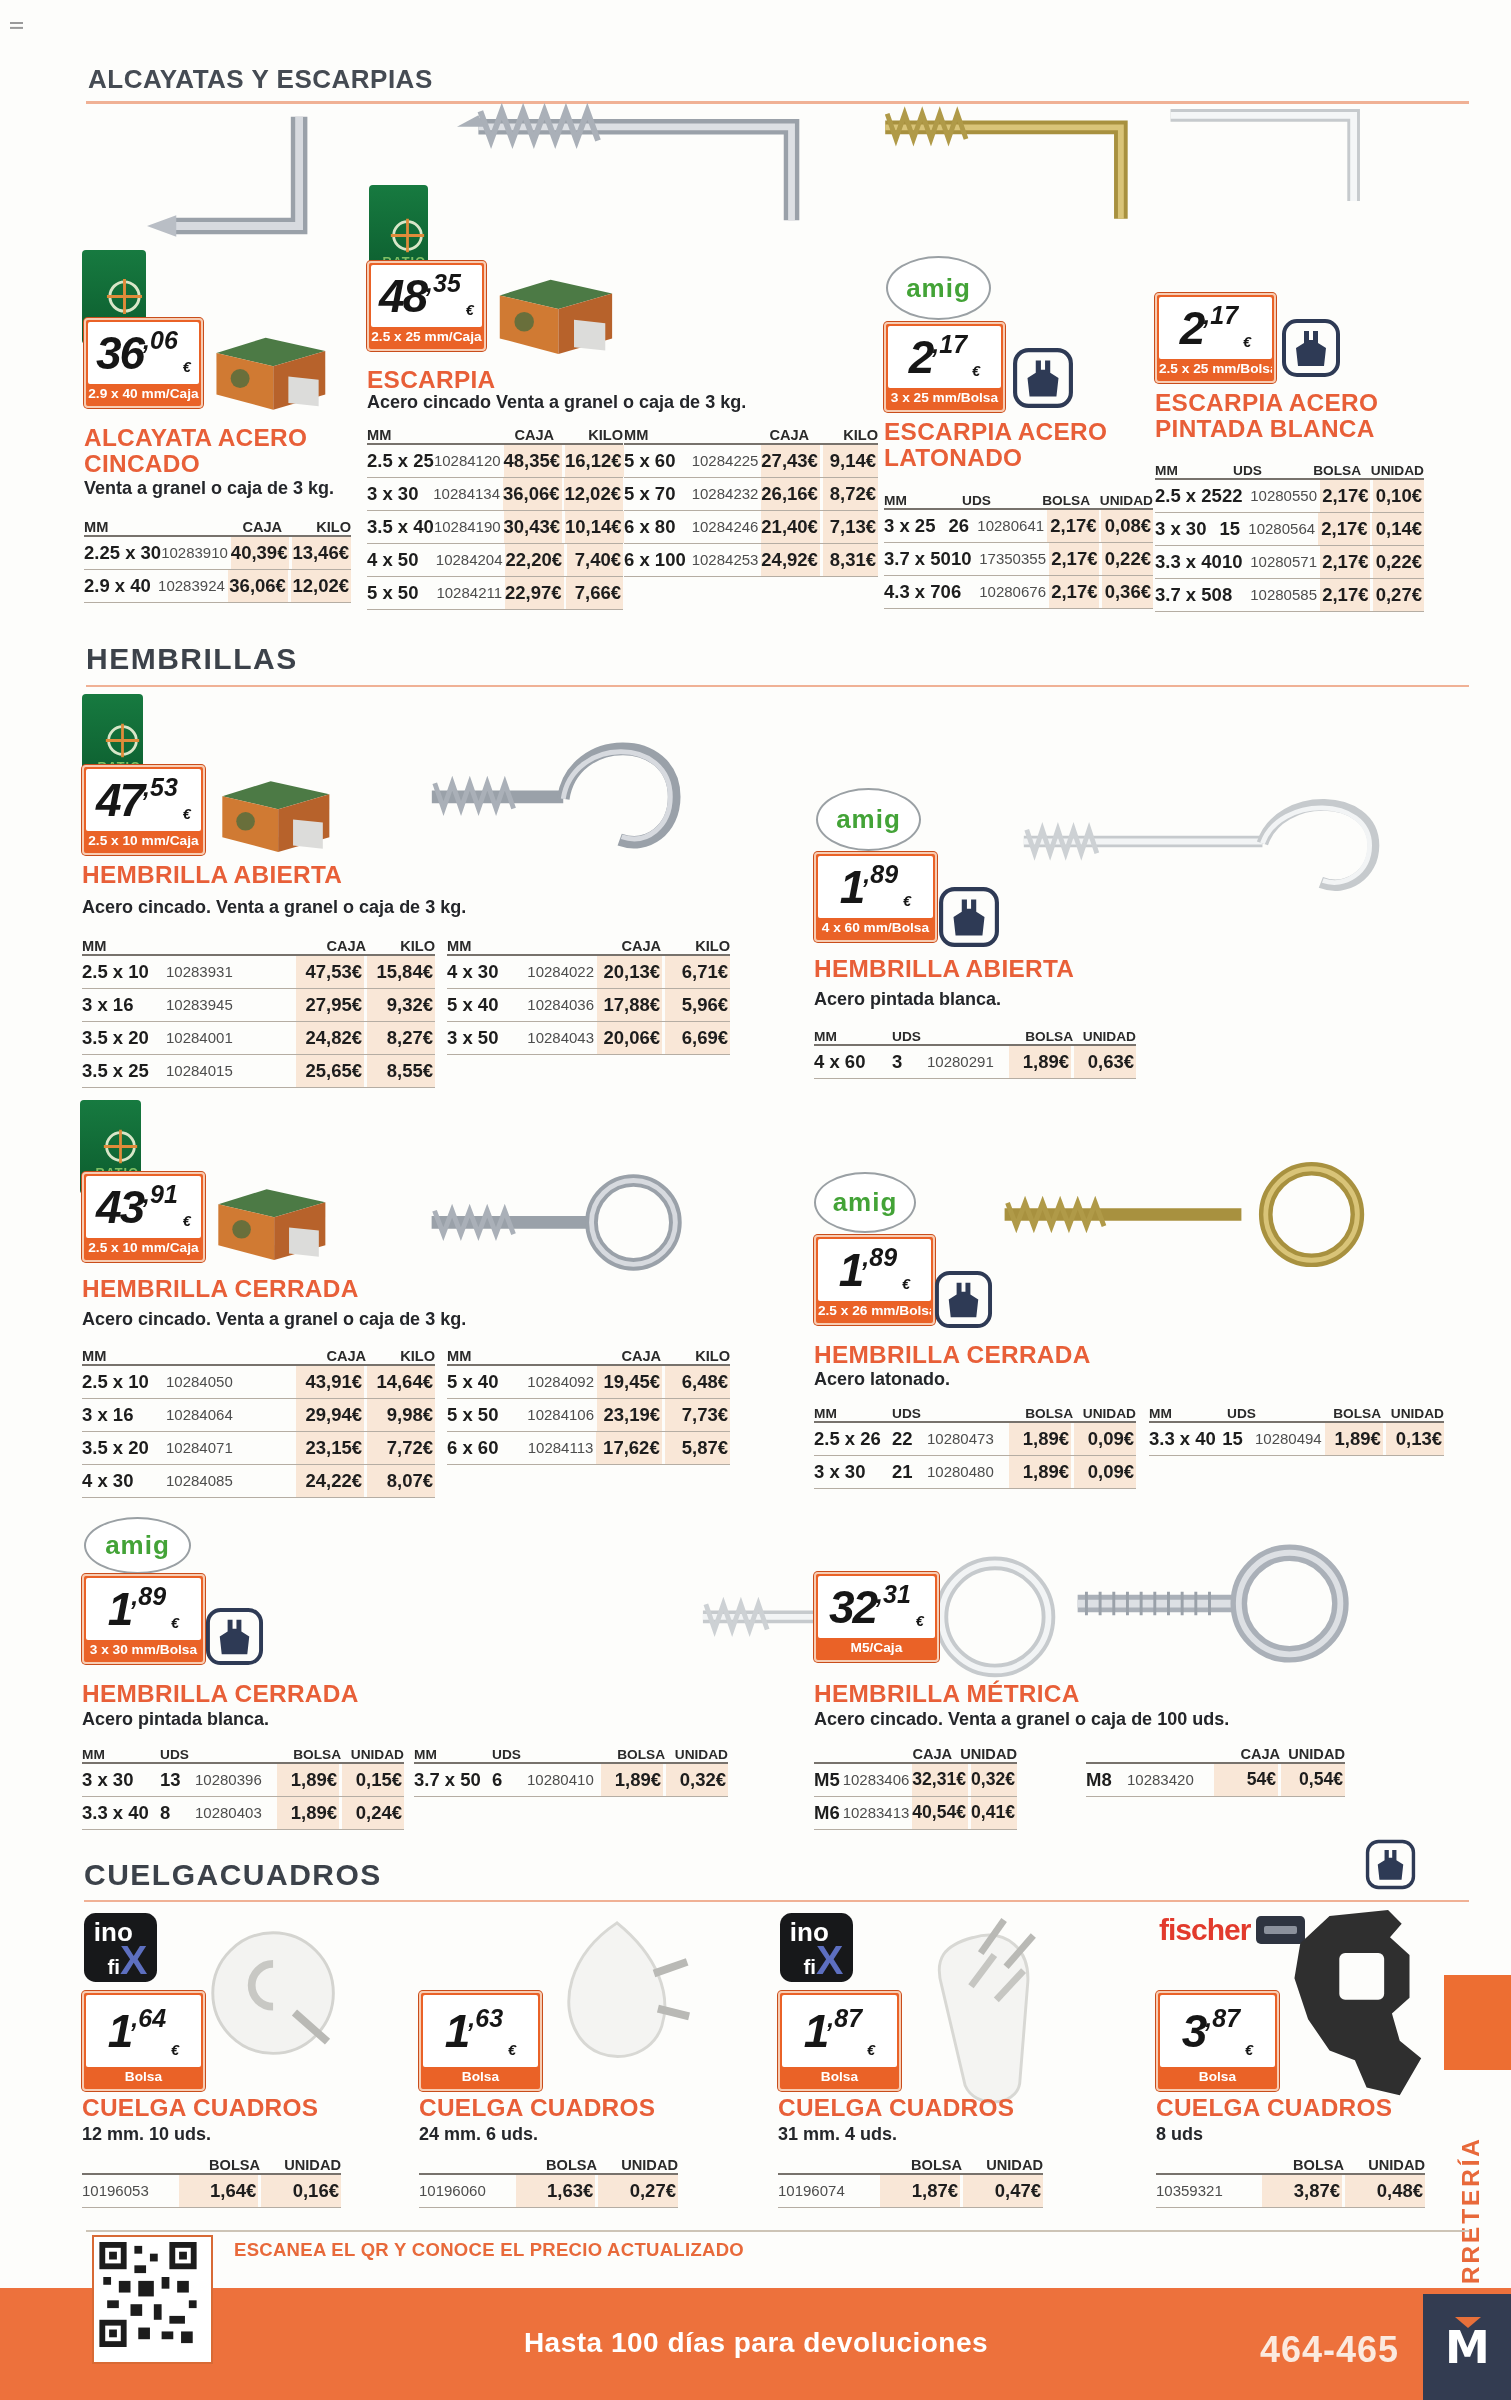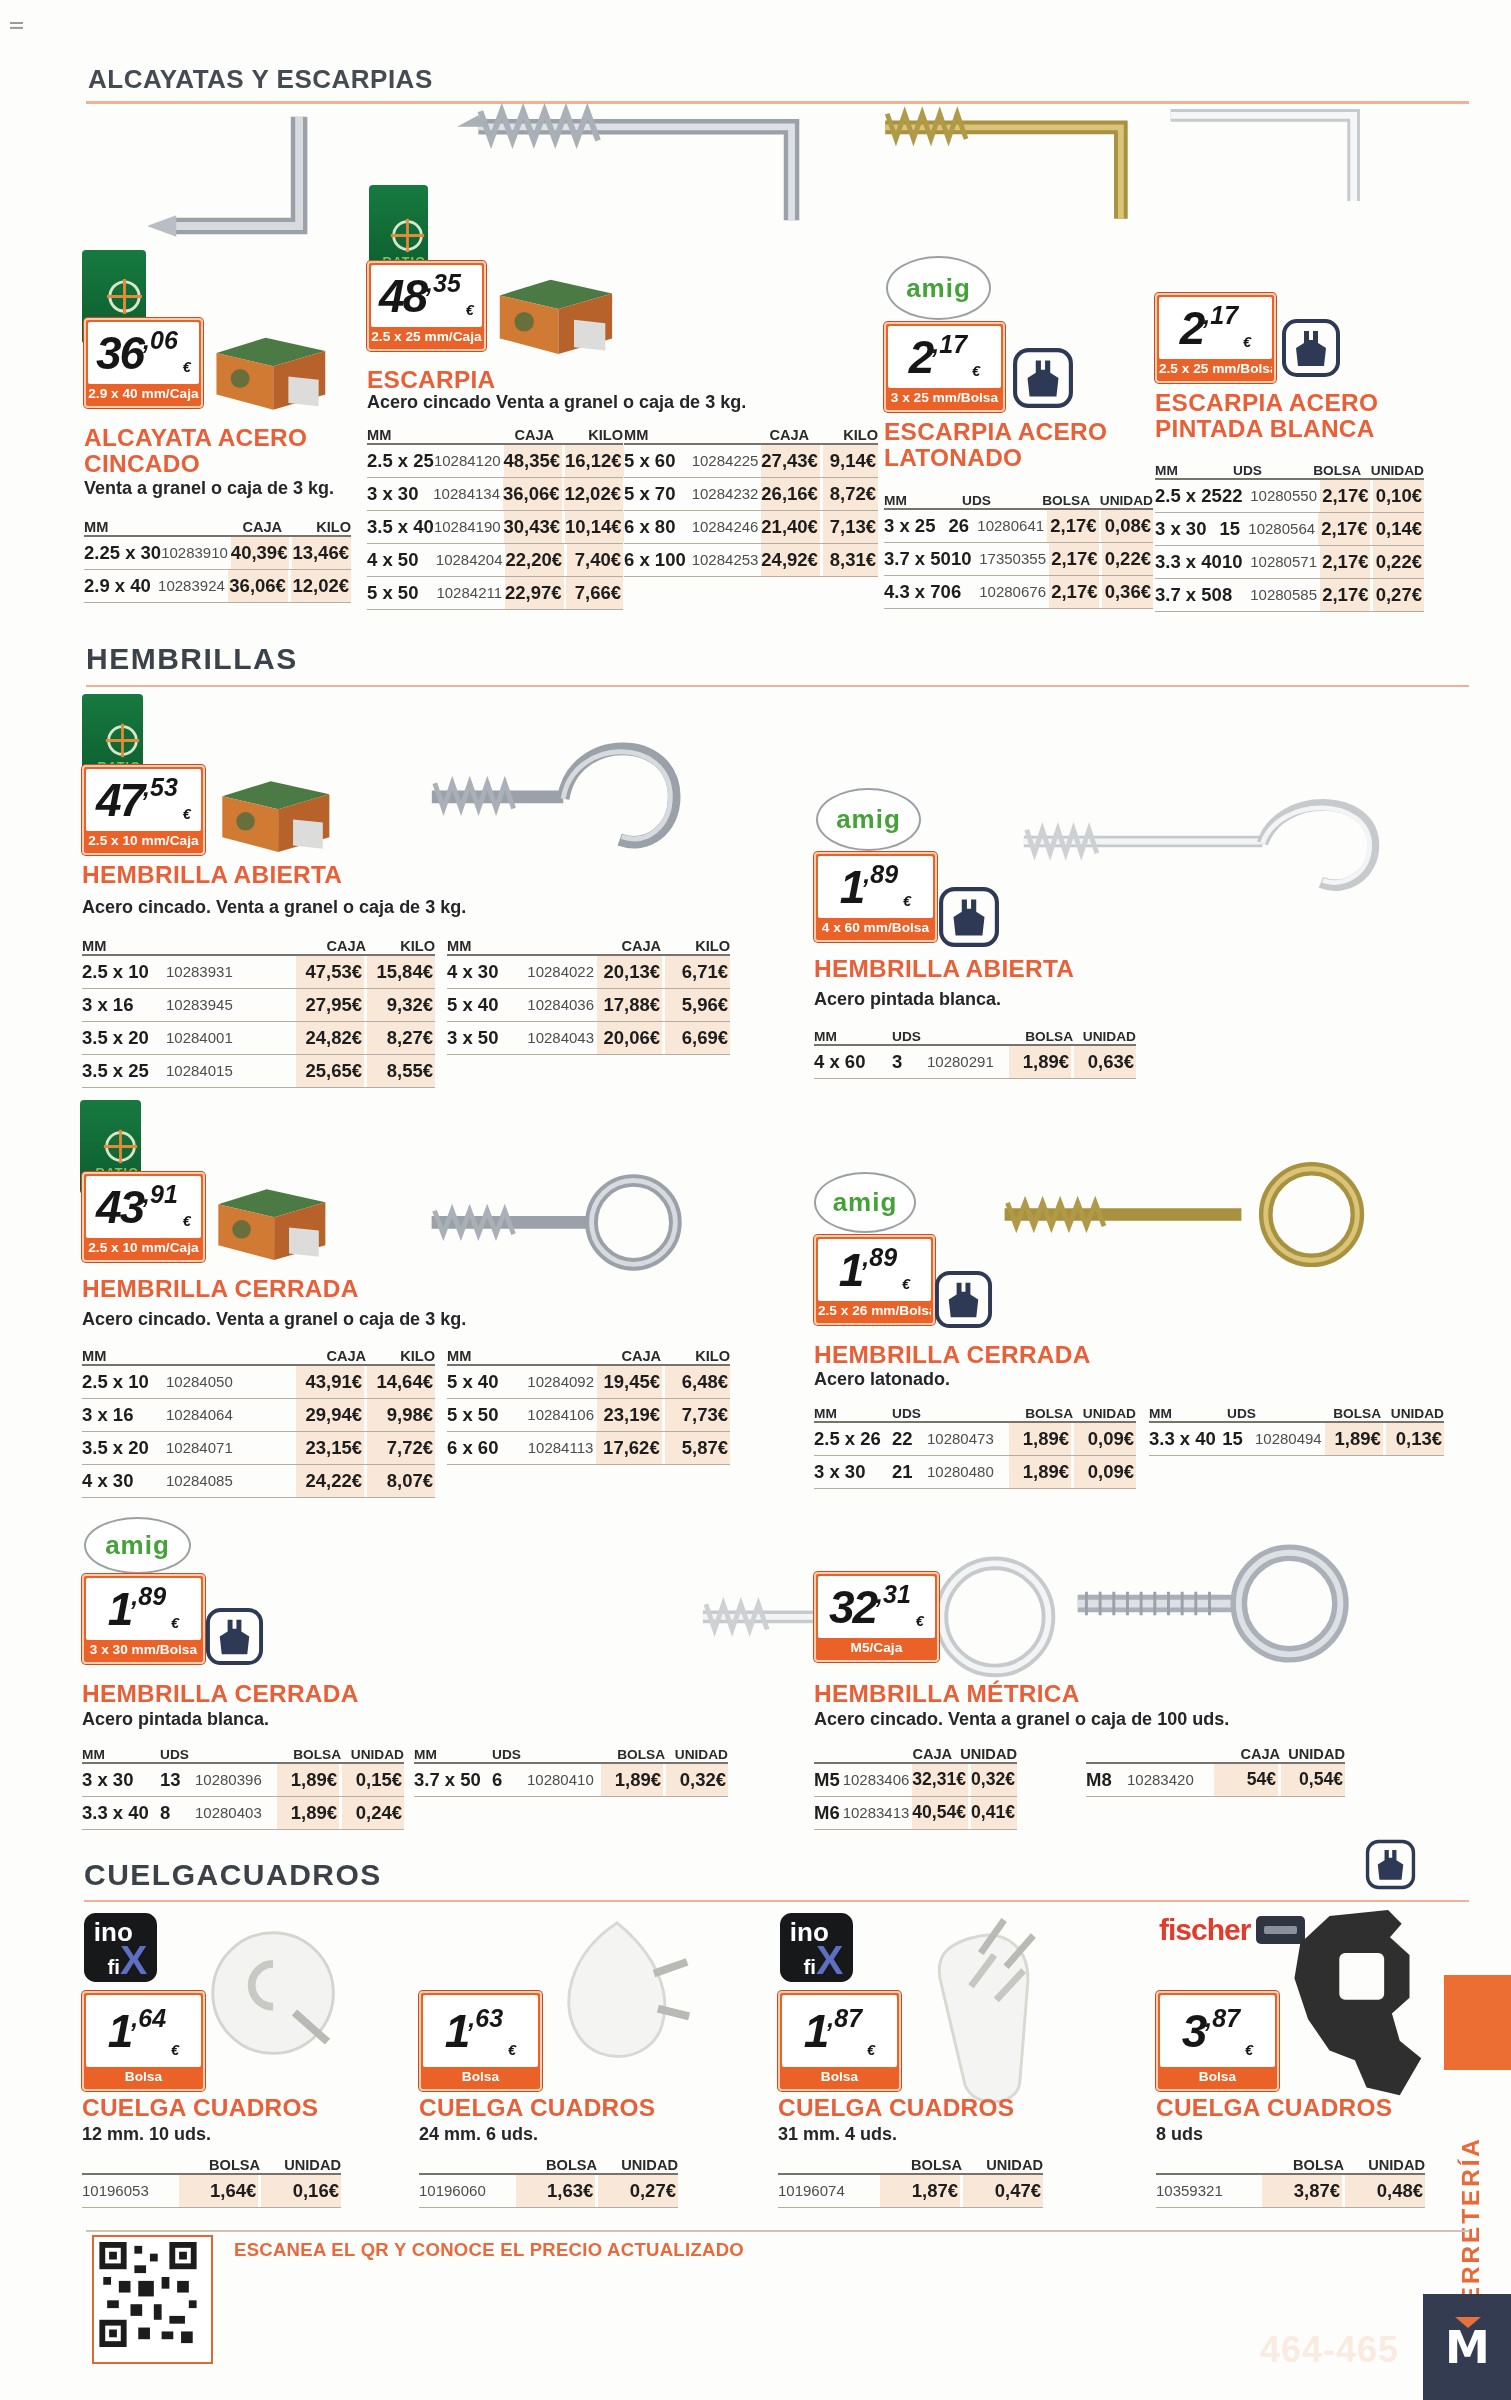--- a/index.html
+++ b/index.html
@@ -936,20 +936,23 @@
         <span class="c-p">3,87€</span>
           <span class="c-p">0,48€</span>
       </div>
       </div>
   </div>
 
   <div class="abs side-tab" style="left:1444px;top:1975px;width:67px;height:95px"></div>
   <div class="abs side-text" style="left:1457px;top:2087px;height:234px">FERRETERÍA</div>
 
   <div class="abs thin-rule" style="left:86px;top:2230px;width:1383px"></div>
+  <div class="abs footer-bar" style="left:0;top:2288px;width:1512px;height:112px">
+    <div class="bar-text" style="margin-top:39px">Hasta 100 días para devoluciones</div>
+  </div>
   <div class="abs pages" style="left:1260px;top:2329px">464-465</div>
   <div class="abs m-logo" style="left:1423px;top:2294px;width:89px;height:106px">
     <span class="tri"></span>
     <span class="m">M</span>
   </div>
 
   <div class="abs qr-frame" style="left:92px;top:2235px;width:107px;height:115px;z-index:5">
     <svg width="98" height="105" viewBox="0 0 50 54">
       <rect x="0" y="0" width="14" height="14" fill="#1c1c1c"></rect>
         <rect x="3" y="3" width="8" height="8" fill="#fff"></rect>

